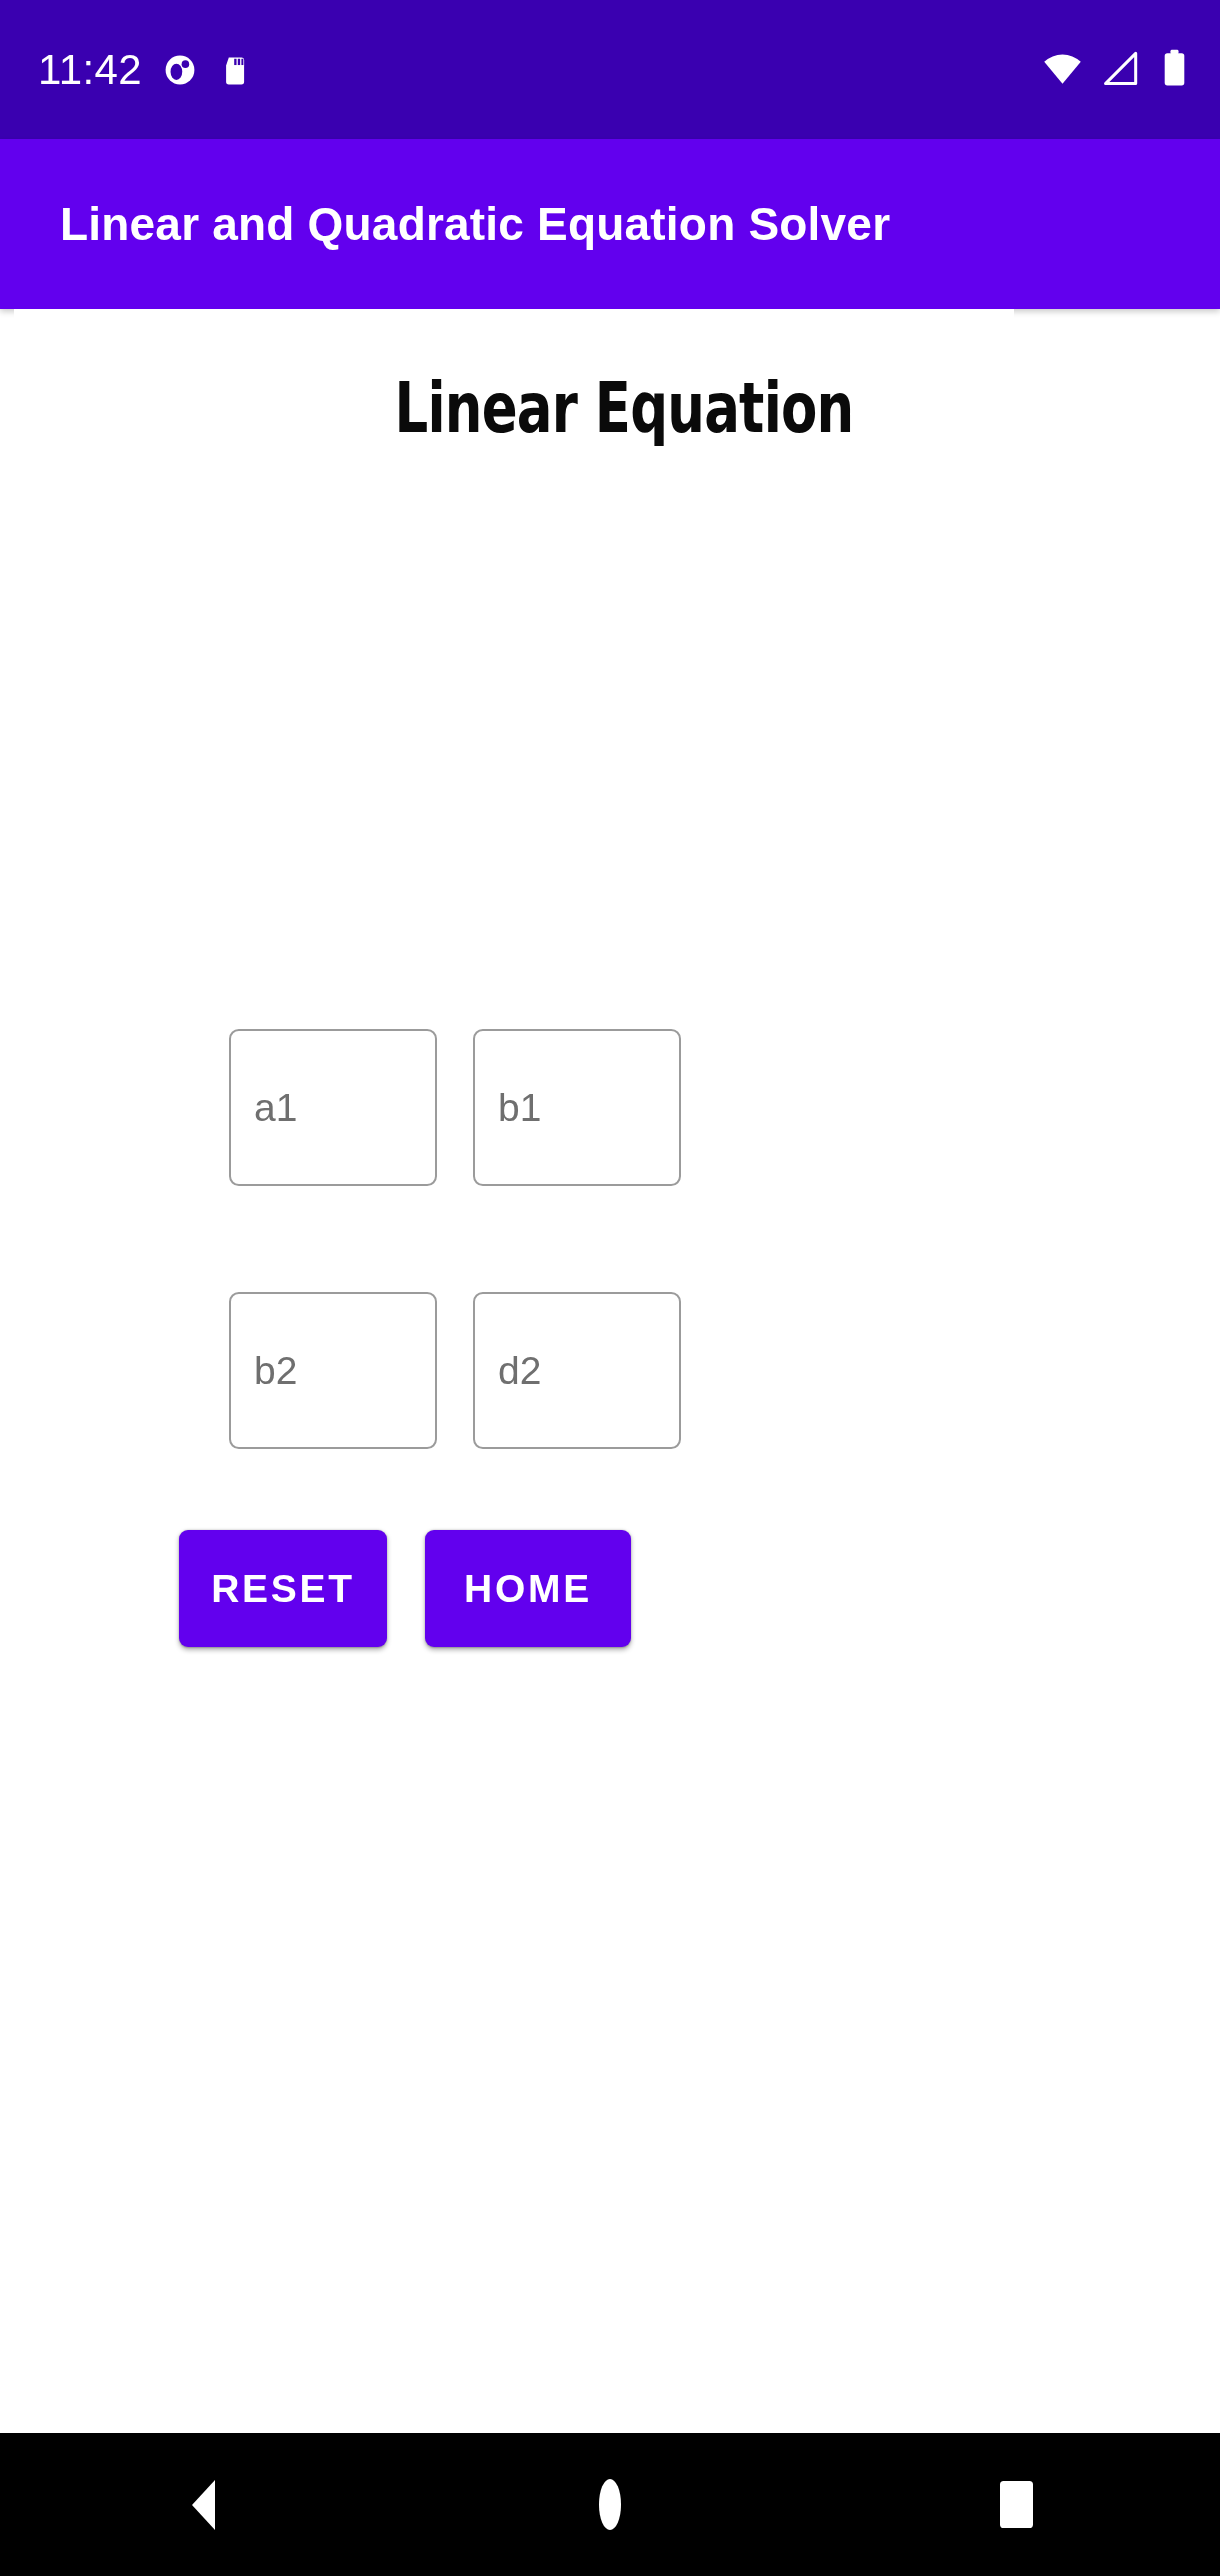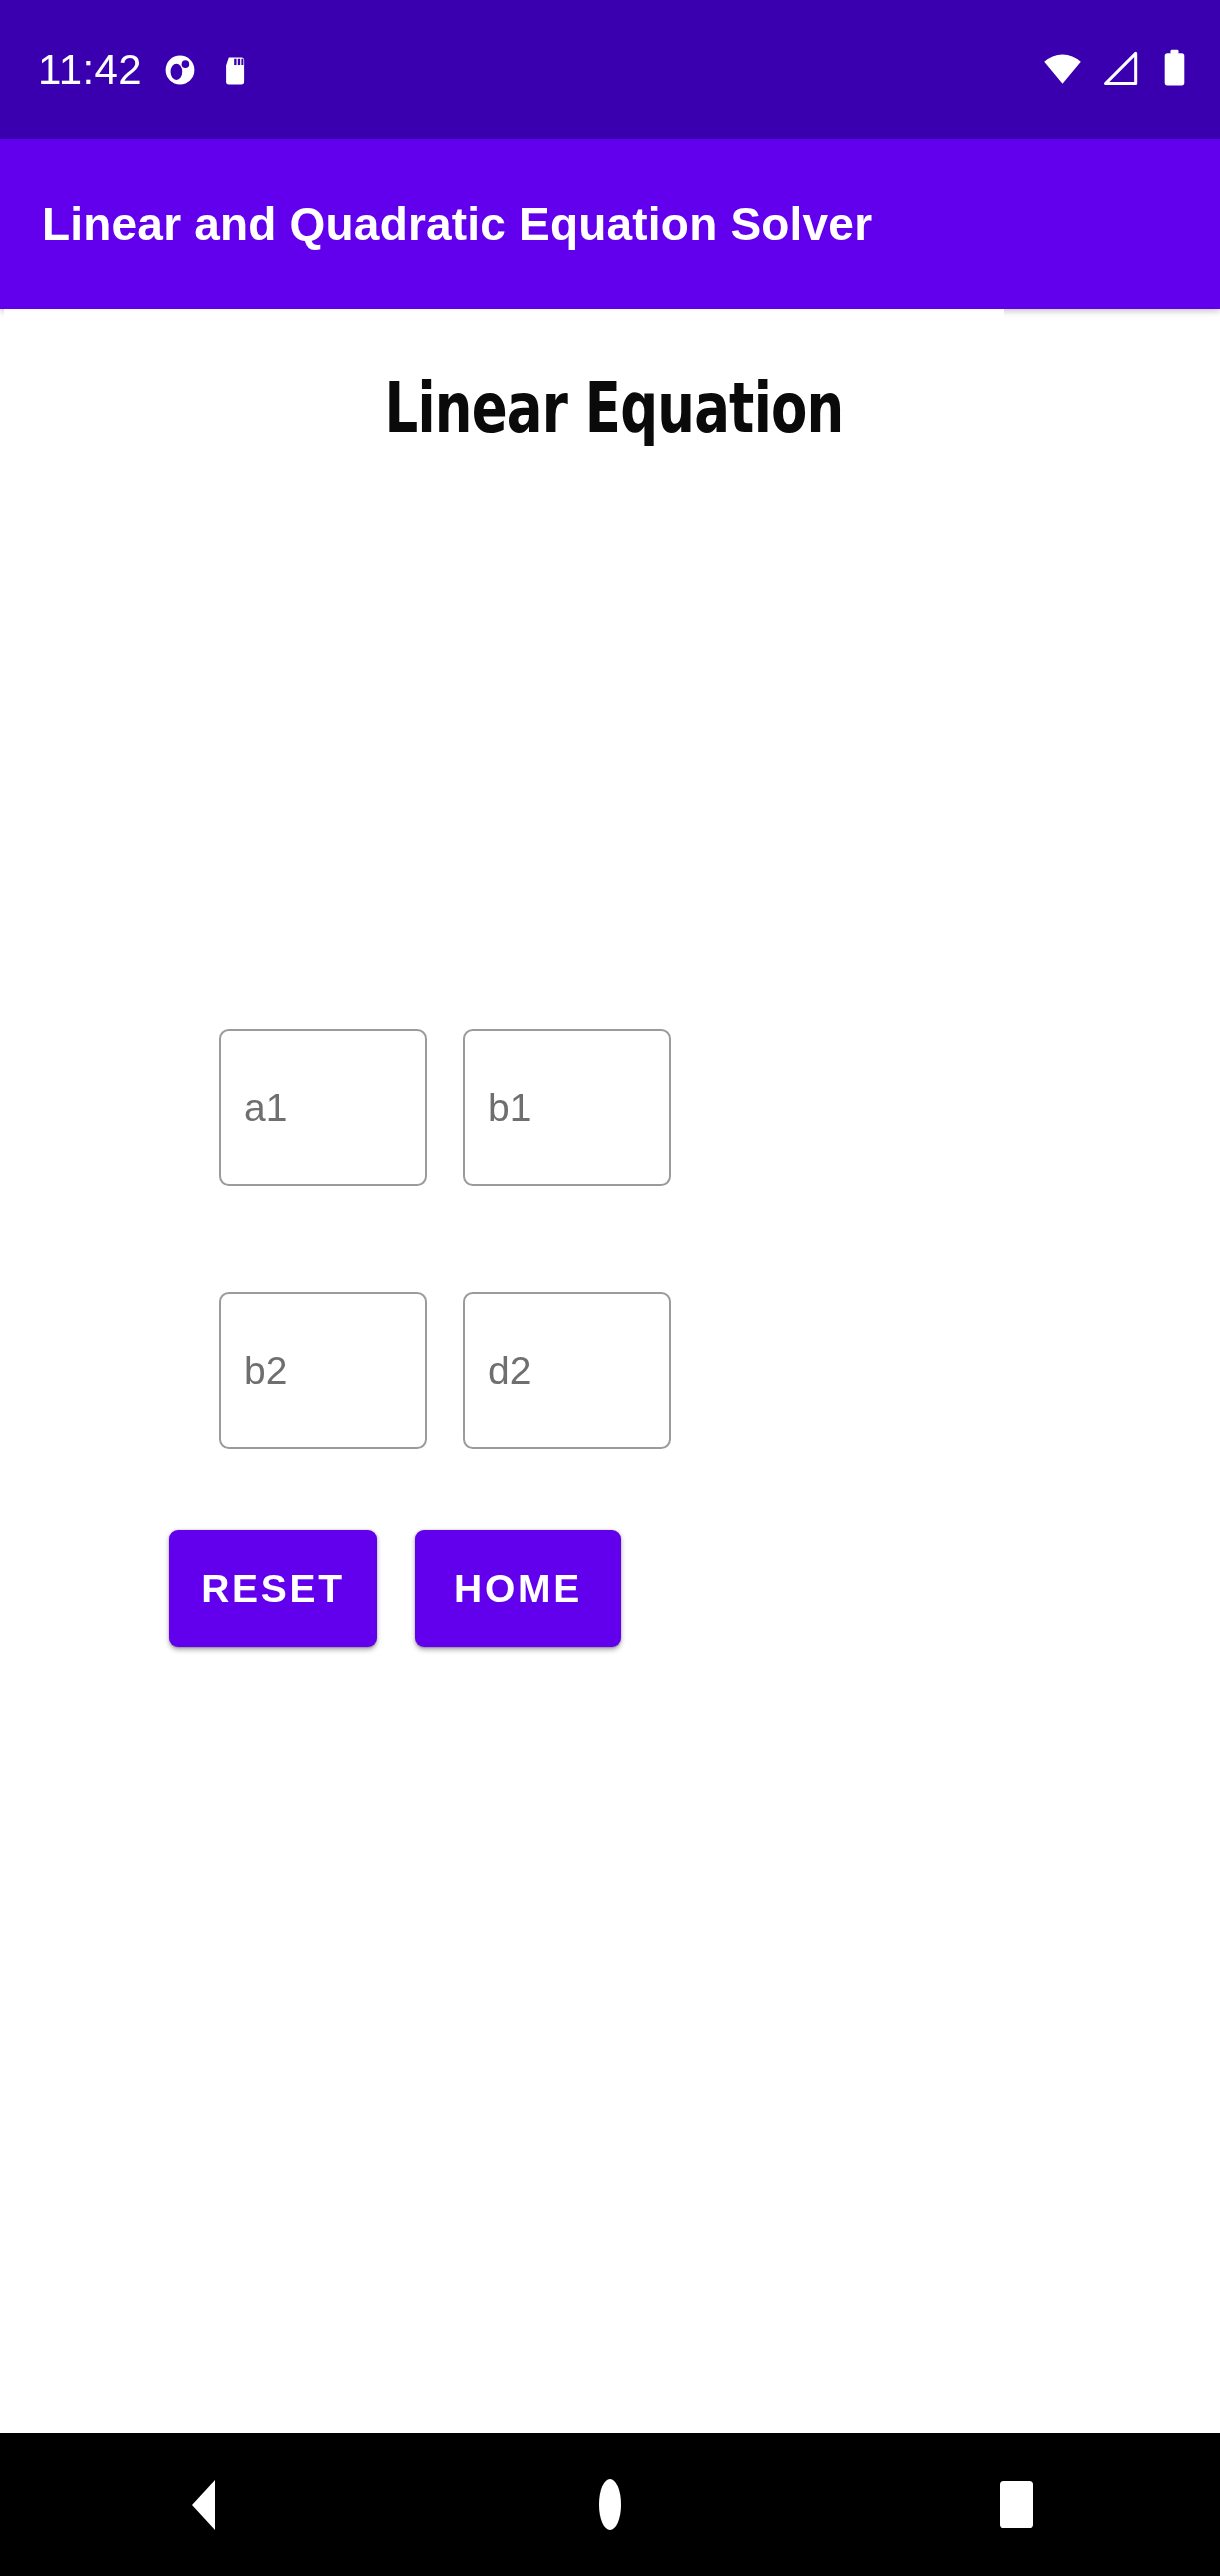--- a/index.html
+++ b/index.html
@@ -26,34 +26,34 @@
   }
   .status-notif-icon { width:36px; height:36px; display:block; }
   #status-right { margin-left:auto; display:flex; align-items:center; gap:19.7px; }
   .status-sys-icon { display:block; }
 
   
   #app-bar {
     position:absolute; left:0; top:139px; width:1220px; height:170px;
     background:#6200ee;
     display:flex; align-items:center;
-    padding-left:42px;
+    padding-left:60px;
     box-shadow:0 2.7px 6.3px rgba(0,0,0,0.22);
   }
   #app-bar-title {
     color:#ffffff;
     font-size:46px;
     font-weight:bold;
     letter-spacing:0.2px;
     white-space:nowrap;
   }
 
   
   #content {
-    position:absolute; left:4px; top:309px; width:1000px; height:2124px;
+    position:absolute; left:14px; top:309px; width:1000px; height:2124px;
     background:#ffffff;
   }
 
   #page-heading {
     position:absolute; left:0; top:64px; width:1220px;
     text-align:center;
     color:#0a0a0a;
     font-size:70px;
     font-weight:bold;
     font-family:"DejaVu Sans Condensed","Liberation Sans Narrow","Liberation Sans",sans-serif;

